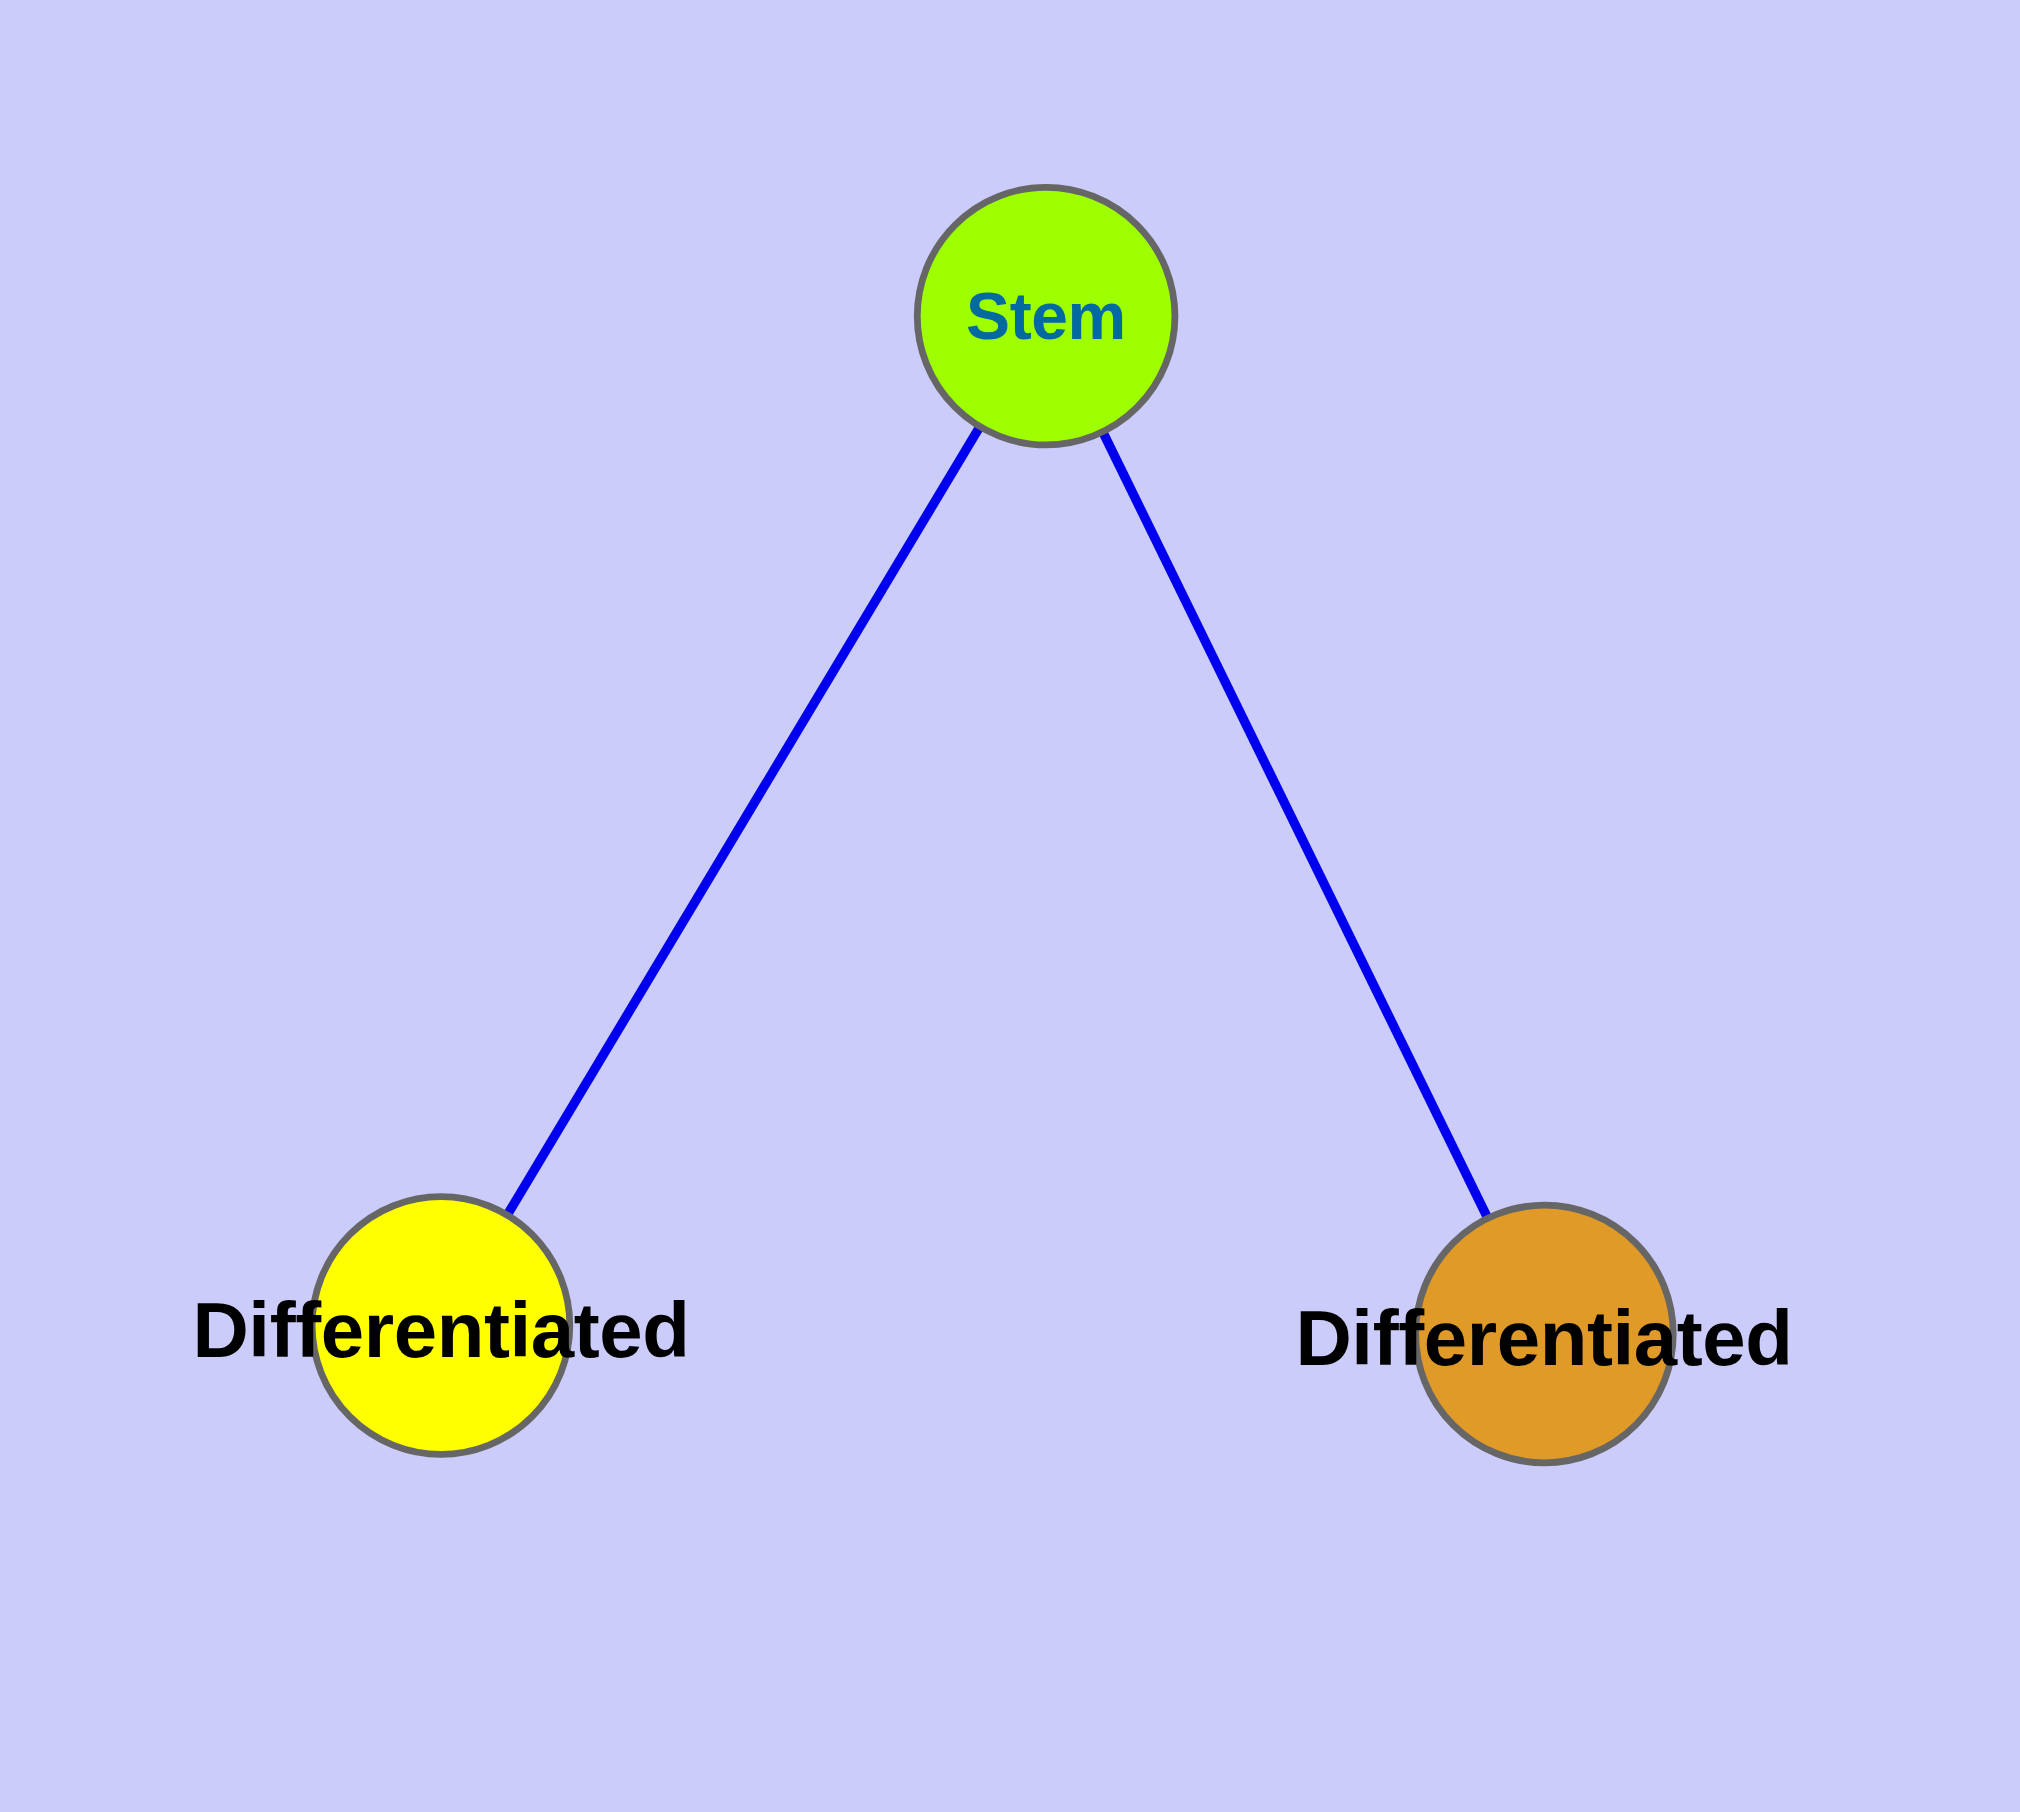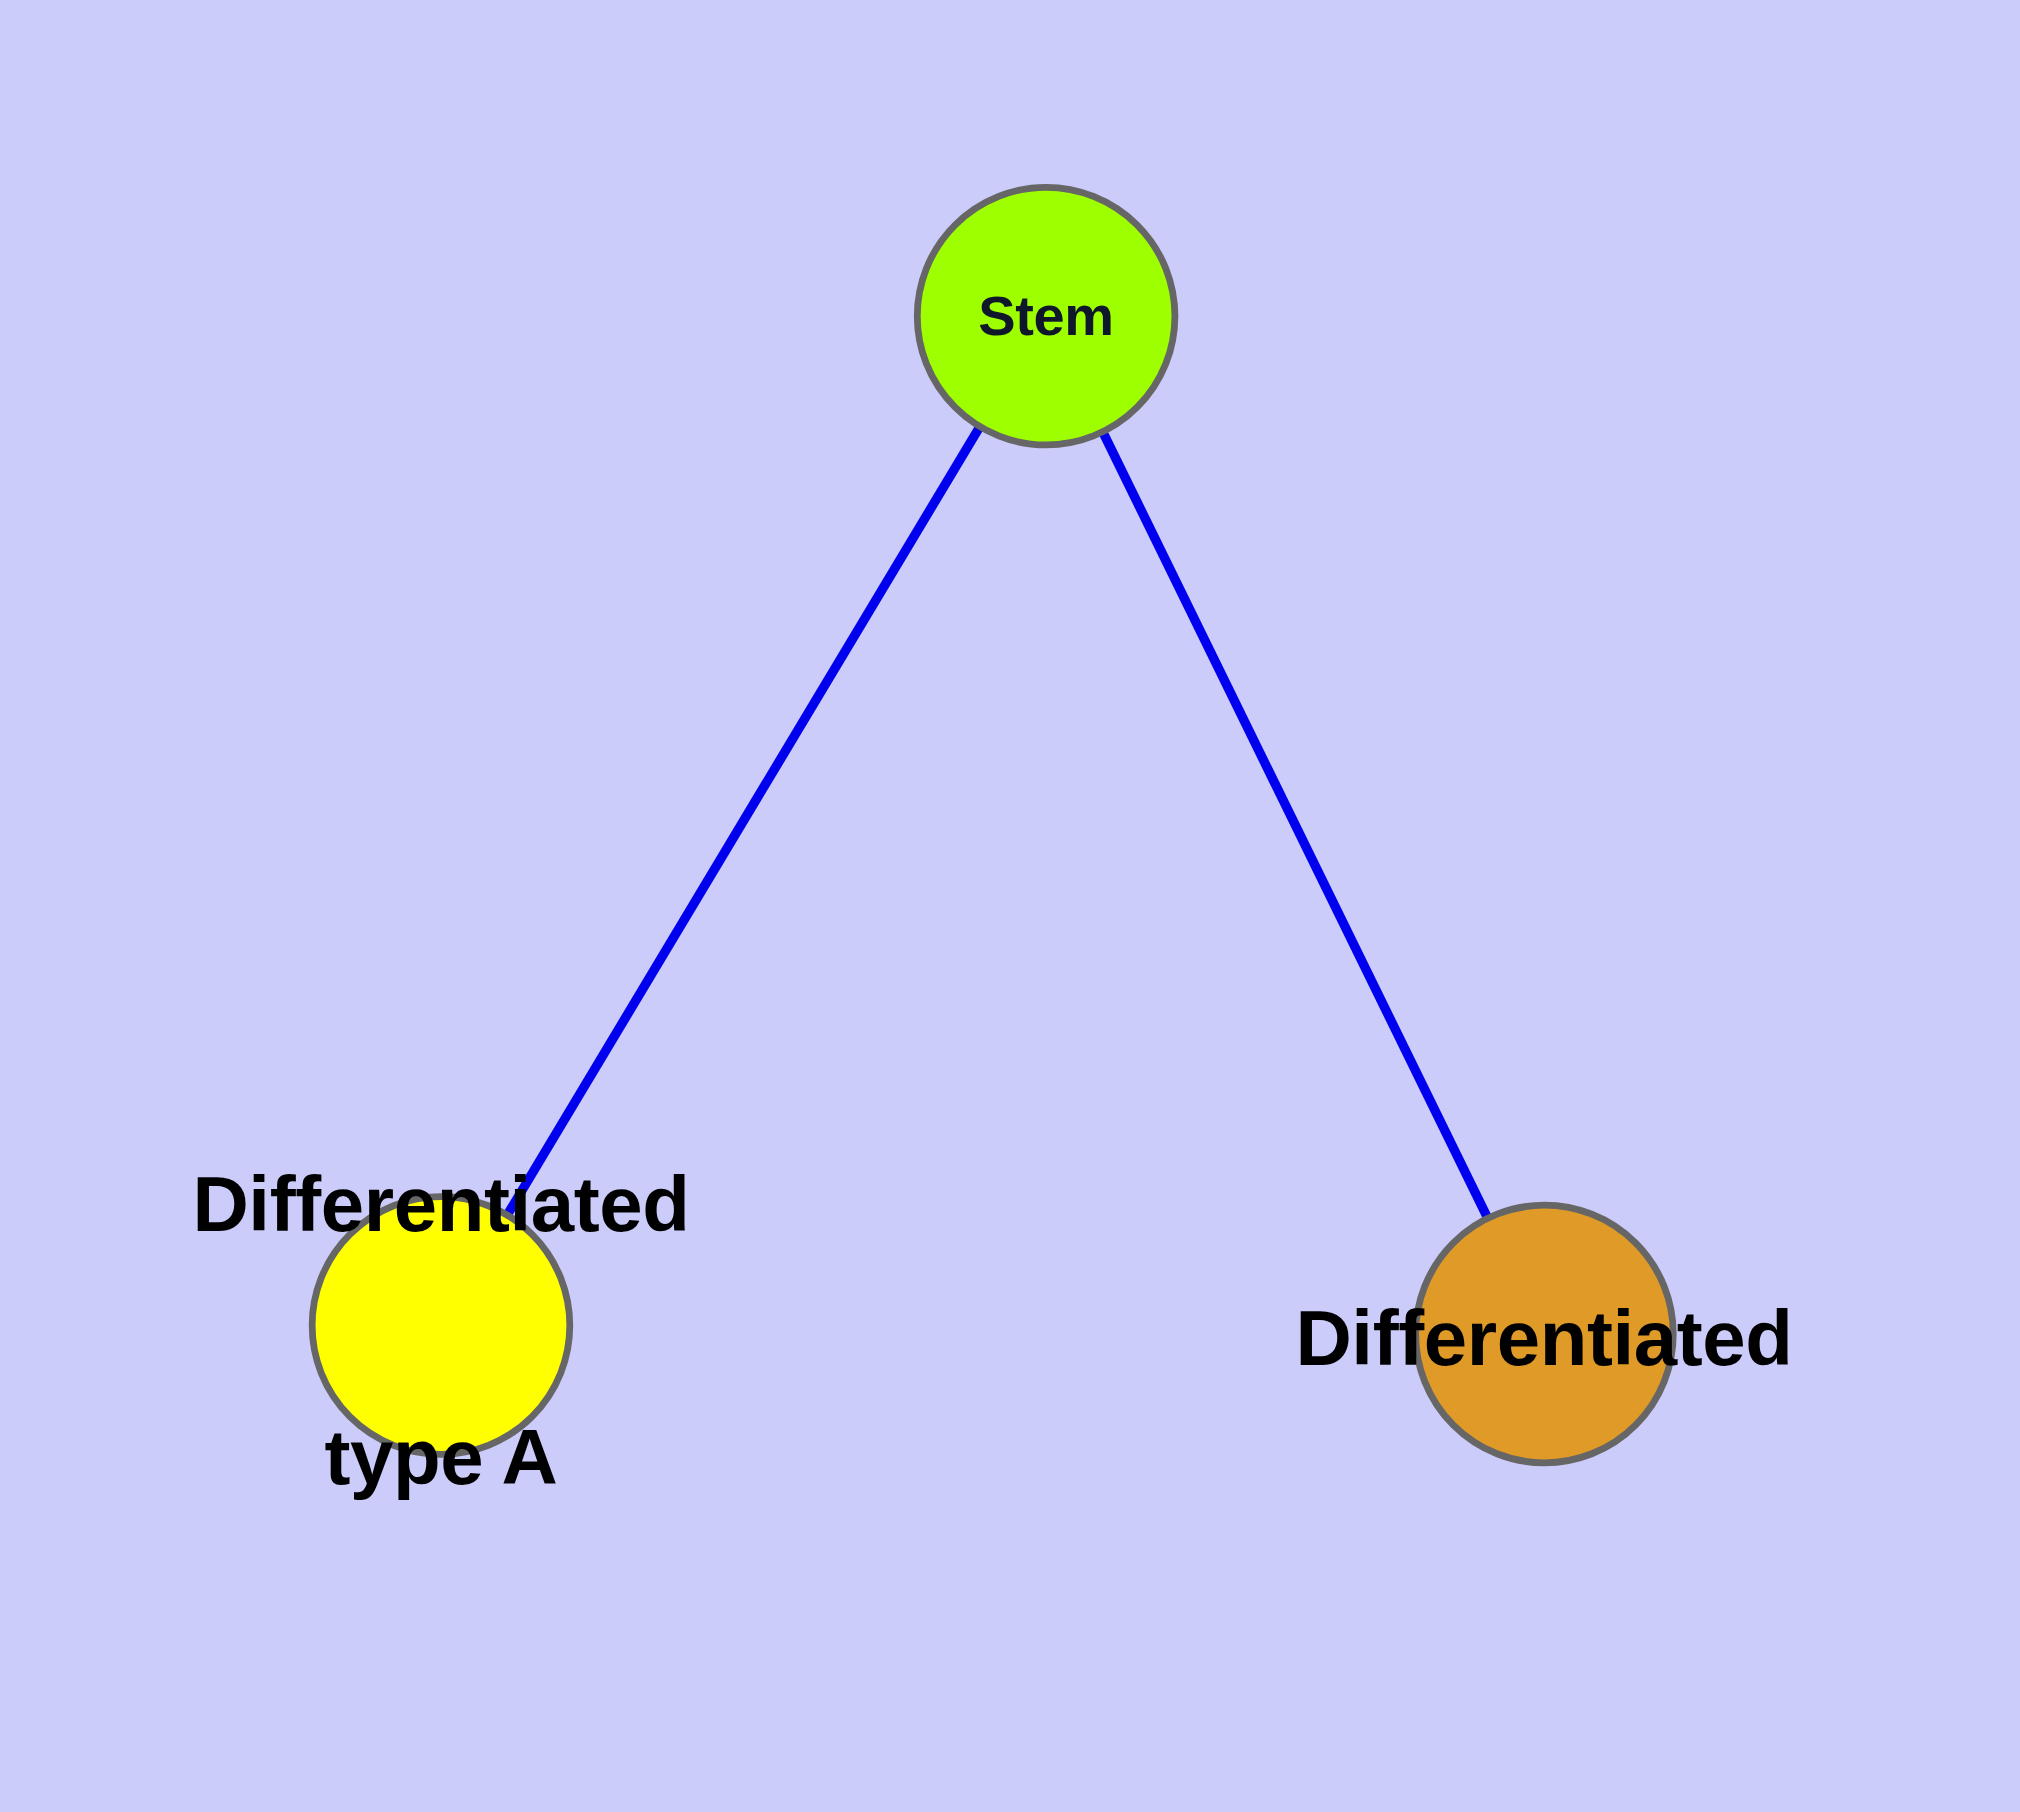--- a/index.html
+++ b/index.html
@@ -55,27 +55,26 @@
       <line class="edge" x1="1234" y1="373" x2="1822" y2="1574" stroke="#0000ee" stroke-width="11" stroke-linecap="butt"></line>
     </g>
 
     <g>
       <circle class="node-circle" cx="1234" cy="373" r="152" fill="#9eff00" stroke="#666666" stroke-width="8"></circle>
       <circle class="node-circle" cx="520" cy="1564" r="152" fill="#ffff00" stroke="#666666" stroke-width="8"></circle>
       <circle class="node-circle" cx="1822" cy="1574" r="152" fill="#e09a28" stroke="#666666" stroke-width="8"></circle>
     </g>
   </svg>
 
-  <div class="node-label big" style="left: 1046px; top: 316px; font-size: 56px; color: #0f172a;">
+  <div class="node-label big" style="left: 1046px; top: 316px; font-size: 66px; color: #0369a1;">
     <div>Stem</div>
   </div>
 
   <div class="node-label big" style="left: 441px; top: 1331px; font-size: 78px; color: rgb(0, 0, 0);">
     <div>Differentiated</div>
-    <div>type A</div>
   </div>
 
   <div class="node-label big" style="left: 1544px; top: 1339px; font-size: 78px; color: rgb(0, 0, 0);">
     <div>Differentiated</div>
   </div>
 
 </div>
 
 
 </body></html>

